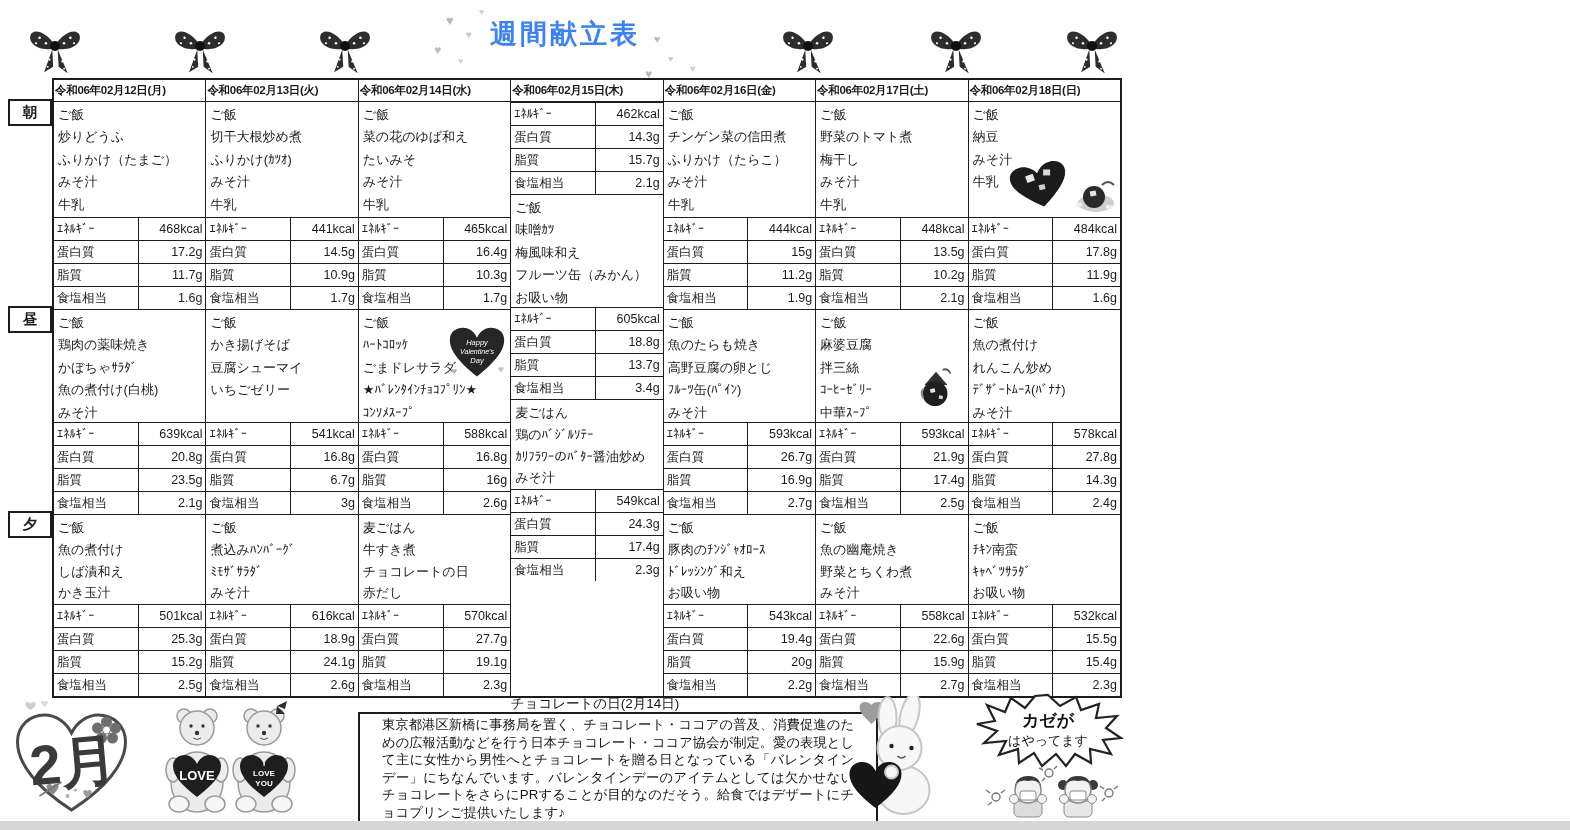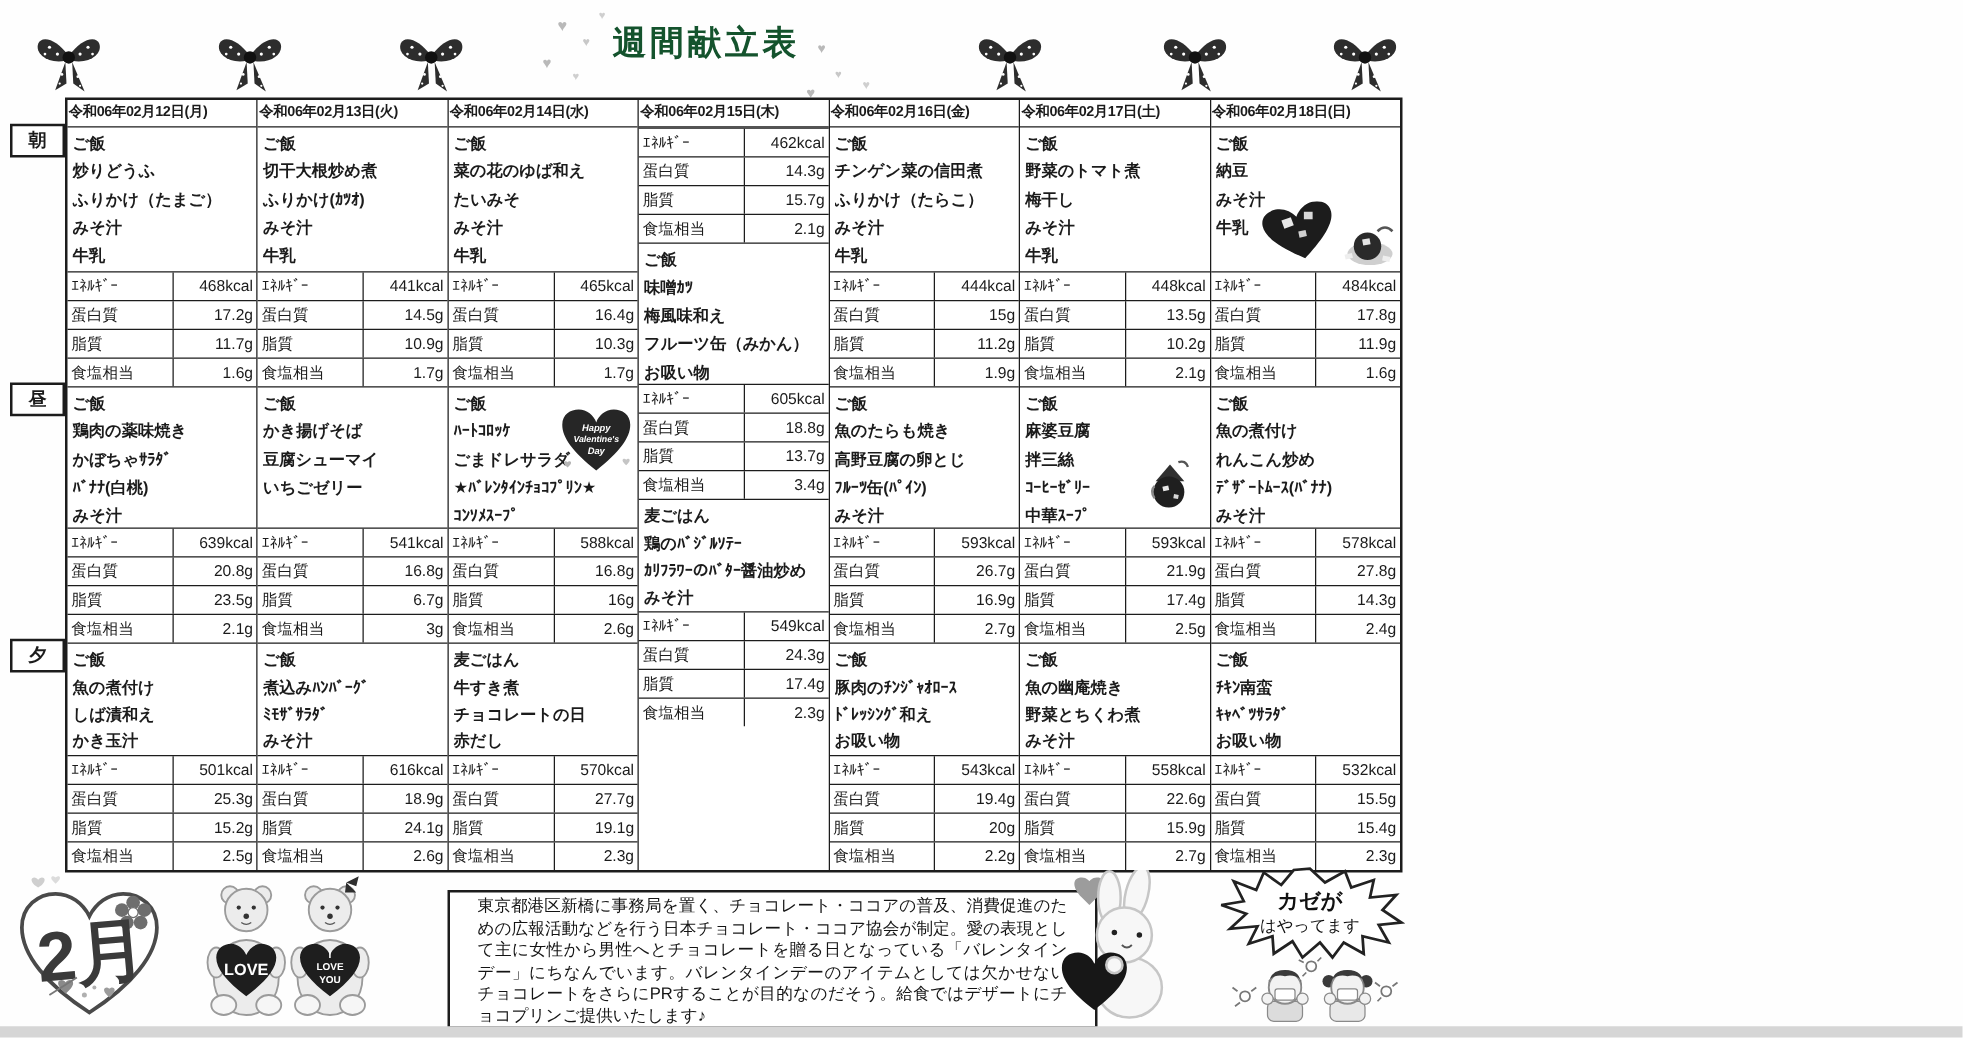--- a/index.html
+++ b/index.html
@@ -5,37 +5,37 @@
   html,body{margin:0;padding:0;}
   body{
     width:1570px;height:830px;overflow:hidden;background:#ffffff;
     font-family:"Liberation Sans","DejaVu Sans",sans-serif;color:#1b1b1b;
   }
   .sheet{position:absolute;left:0;top:0;width:1570px;height:830px;background:#fefefe;}
 
   
   .page-title{
     position:absolute;left:462px;top:16px;width:206px;margin:0;
-    text-align:center;font-size:27px;font-weight:700;letter-spacing:3px;color:#14532d;
+    text-align:center;font-size:27px;font-weight:700;letter-spacing:3px;color:#3b82f6;
   }
   .bow-slot{position:absolute;top:24px;width:58px;height:53px;}
   .confetti{position:absolute;color:#b9b9b9;line-height:1;user-select:none;}
 
   
   .menu-table{
     position:absolute;left:52px;top:78px;width:1070px;
     display:flex;background:#fff;border:2px solid #1c1c1c;box-sizing:border-box;
   }
   .day-column{flex:1 1 0;min-width:0;display:flex;flex-direction:column;}
   .day-column + .day-column{border-left:1.5px solid #1c1c1c;}
   .date-cell{
     height:22px;line-height:21px;box-sizing:border-box;border-bottom:1.5px solid #1c1c1c;
     font-size:11.5px;font-weight:700;letter-spacing:-0.3px;white-space:nowrap;overflow:hidden;padding-left:1px;
   }
-  .menu-cell{position:relative;box-sizing:border-box;padding:2px 2px 0 4px;font-size:13px;font-weight:bold;}
+  .menu-cell{position:relative;box-sizing:border-box;padding:2px 2px 0 4px;font-size:13px;}
   .menu-cell.breakfast{height:115px;}
   .menu-cell.lunch{height:113px;border-top:1.5px solid #1c1c1c;}
   .menu-cell.dinner{height:90px;border-top:1.5px solid #1c1c1c;}
   .menu-cell.breakfast .menu-item,.menu-cell.lunch .menu-item{line-height:22.4px;}
   .menu-cell.dinner .menu-item{line-height:21.8px;}
   .menu-item{white-space:nowrap;overflow:hidden;}
   .nut-row{display:flex;height:23px;box-sizing:border-box;border-top:1.5px solid #1c1c1c;align-items:stretch;}
   .nut-label{
     width:56%;box-sizing:border-box;border-right:1.5px solid #1c1c1c;
     font-size:12.5px;display:flex;align-items:center;padding-left:3px;white-space:nowrap;overflow:hidden;
@@ -238,21 +238,21 @@
           <div class="nut-value">11.7g</div>
         </div>
         <div class="nut-row">
           <div class="nut-label">食塩相当</div>
           <div class="nut-value">1.6g</div>
         </div>
         <div class="menu-cell lunch">
           <div class="menu-item">ご飯</div>
           <div class="menu-item">鶏肉の薬味焼き</div>
           <div class="menu-item">かぼちゃｻﾗﾀﾞ</div>
-          <div class="menu-item">ﾊﾞﾅﾅ(白桃)</div>
+          <div class="menu-item">魚の煮付け(白桃)</div>
           <div class="menu-item">みそ汁</div>
         </div>
         <div class="nut-row">
           <div class="nut-label">ｴﾈﾙｷﾞｰ</div>
           <div class="nut-value">639kcal</div>
         </div>
         <div class="nut-row">
           <div class="nut-label">蛋白質</div>
           <div class="nut-value">20.8g</div>
         </div>
@@ -735,20 +735,21 @@
           <div class="nut-label">脂質</div>
           <div class="nut-value">15.4g</div>
         </div>
         <div class="nut-row">
           <div class="nut-label">食塩相当</div>
           <div class="nut-value">2.3g</div>
         </div>
       </div>
     </div>
 
+  <div class="note-title">チョコレートの日(2月14日)</div>
   <div class="note-box">東京都港区新橋に事務局を置く、チョコレート・ココアの普及、消費促進のための広報活動などを行う日本チョコレート・ココア協会が制定。愛の表現として主に女性から男性へとチョコレートを贈る日となっている「バレンタインデー」にちなんでいます。バレンタインデーのアイテムとしては欠かせないチョコレートをさらにPRすることが目的なのだそう。給食ではデザートにチョコプリンご提供いたします♪</div>
 
   <svg id="feb-graphic" class="graphic" viewBox="0 0 125 118">
     <path d="M18 8 C15 5 15 2 18 2 C20 2 21 4 21 4 C21 4 22 2 24 2 C27 2 27 5 24 8 L21 10 Z" fill="#cfcfcf"></path>
     <path d="M33 5 C31 3 31 1 33 1 C34 1 35 2 35 2 C35 2 36 1 37 1 C39 1 39 3 37 5 L35 7 Z" fill="#dcdcdc"></path>
     <path d="M62 110 C28 88 8 64 8 42 C8 25 21 15 35 15 C47 15 57 23 62 33 C67 23 77 15 89 15 C103 15 116 25 116 42 C116 64 96 88 62 110 Z" fill="#ffffff" stroke="#4a4a4a" stroke-width="3"></path>
     <g>
       <circle cx="97" cy="22" r="5.5" fill="#6e6e6e"></circle>
         <circle cx="106" cy="28" r="5.5" fill="#6e6e6e"></circle>
       <circle cx="103" cy="38" r="5.5" fill="#6e6e6e"></circle>

